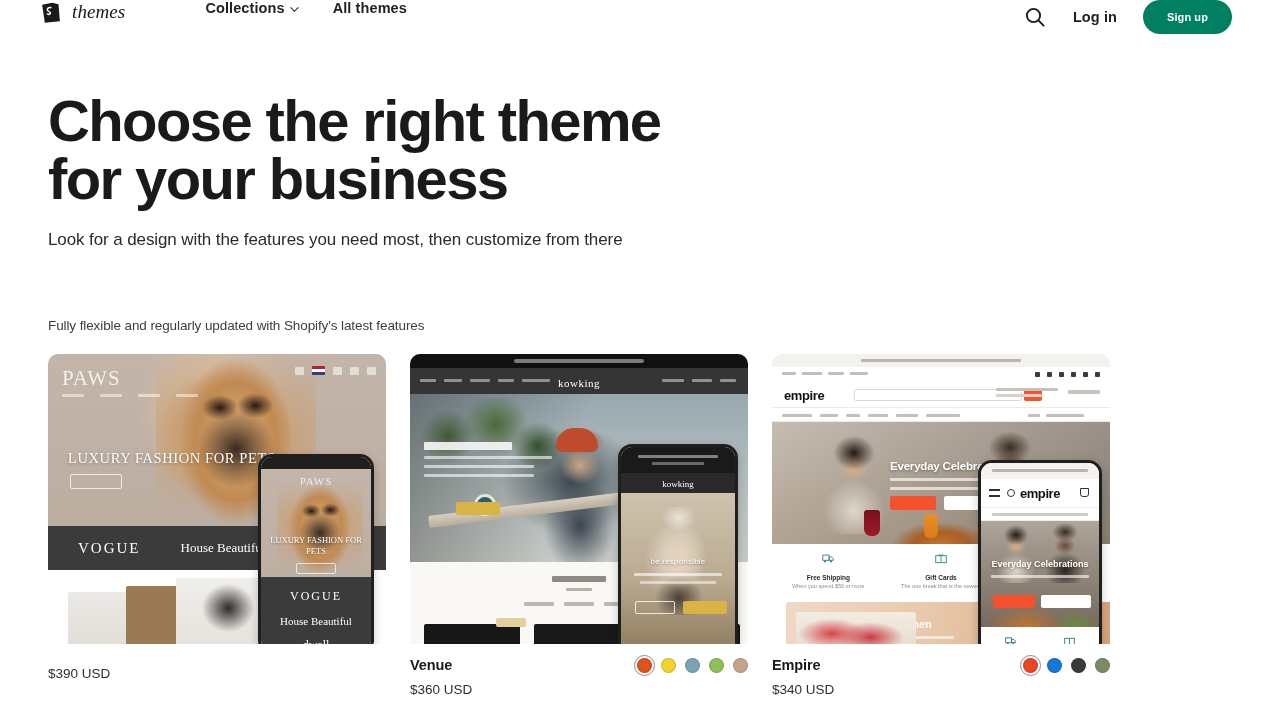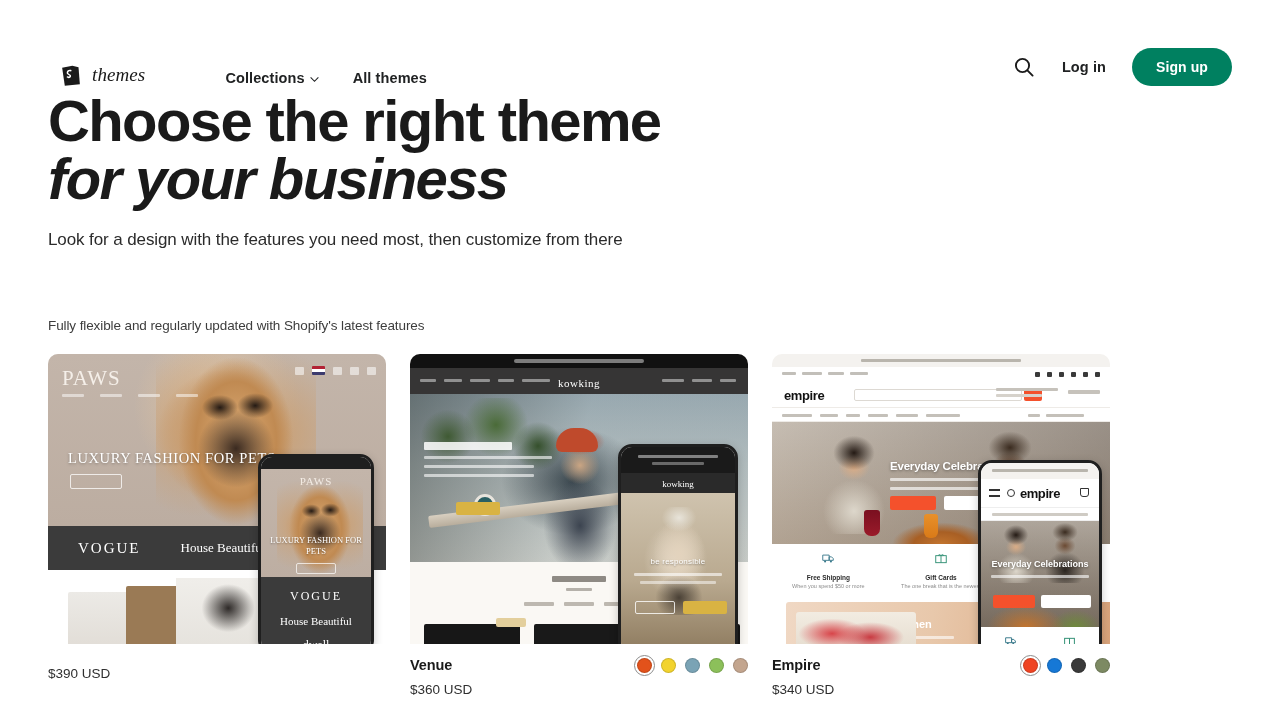--- a/index.html
+++ b/index.html
@@ -9,22 +9,22 @@
     font-family: "Liberation Sans", sans-serif;
     color: #1a1a1a;
     -webkit-font-smoothing: antialiased;
   }
   .page { width: 1280px; height: 720px; position: relative; }
 
   
   .header {
     height: 86px;
     display: flex;
-    align-items: flex-end;
-    padding: 0 48px 0 60px;
+    align-items: flex-start;
+    padding: 0 48px 0 40px;
   }
   .brand { display: flex; align-items: center; gap: 10px; }
   .shopify-bag { width: 22px; height: 23px; display: block; }
   .brand-word {
     font-family: "Liberation Serif", serif;
     font-style: italic;
     font-size: 19px;
     color: #1a1a1a;
     letter-spacing: .1px;
   }
@@ -42,41 +42,41 @@
   .chev { width: 9px; height: 9px; display: block; margin-top: 2px; }
   .header-right { margin-left: auto; display: flex; align-items: center; gap: 26px; }
   .search-btn { width: 24px; height: 24px; cursor: pointer; display: block; }
   .login-link {
     font-size: 14.5px; font-weight: 700; color: #202223;
     cursor: pointer; letter-spacing: .1px;
   }
   .signup-btn {
     background: #008060;
     color: #ffffff;
-    font-size: 14px;
+    font-size: 11px;
     font-weight: 700;
     border: none;
     border-radius: 22px;
     padding: 11px 24px;
     cursor: pointer;
     letter-spacing: .1px;
     font-family: "Liberation Sans", sans-serif;
   }
 
   
   .hero { padding: 6px 48px 0 48px; position: relative; }
   .hero-title {
     font-size: 58px;
     line-height: 1.0;
     font-weight: 700;
     letter-spacing: -1.6px;
     color: #1a1a1a;
     max-width: 720px;
   }
-  .hero-title .line2 { display: block; font-style: italic; }
+  .hero-title .line2 { display: block; }
   .hero-sub {
     margin-top: 22px;
     font-size: 17px;
     color: #2b2b2b;
     letter-spacing: -.1px;
   }
   .browse-btn {
     position: absolute;
     right: 48px;
     top: 118px;

